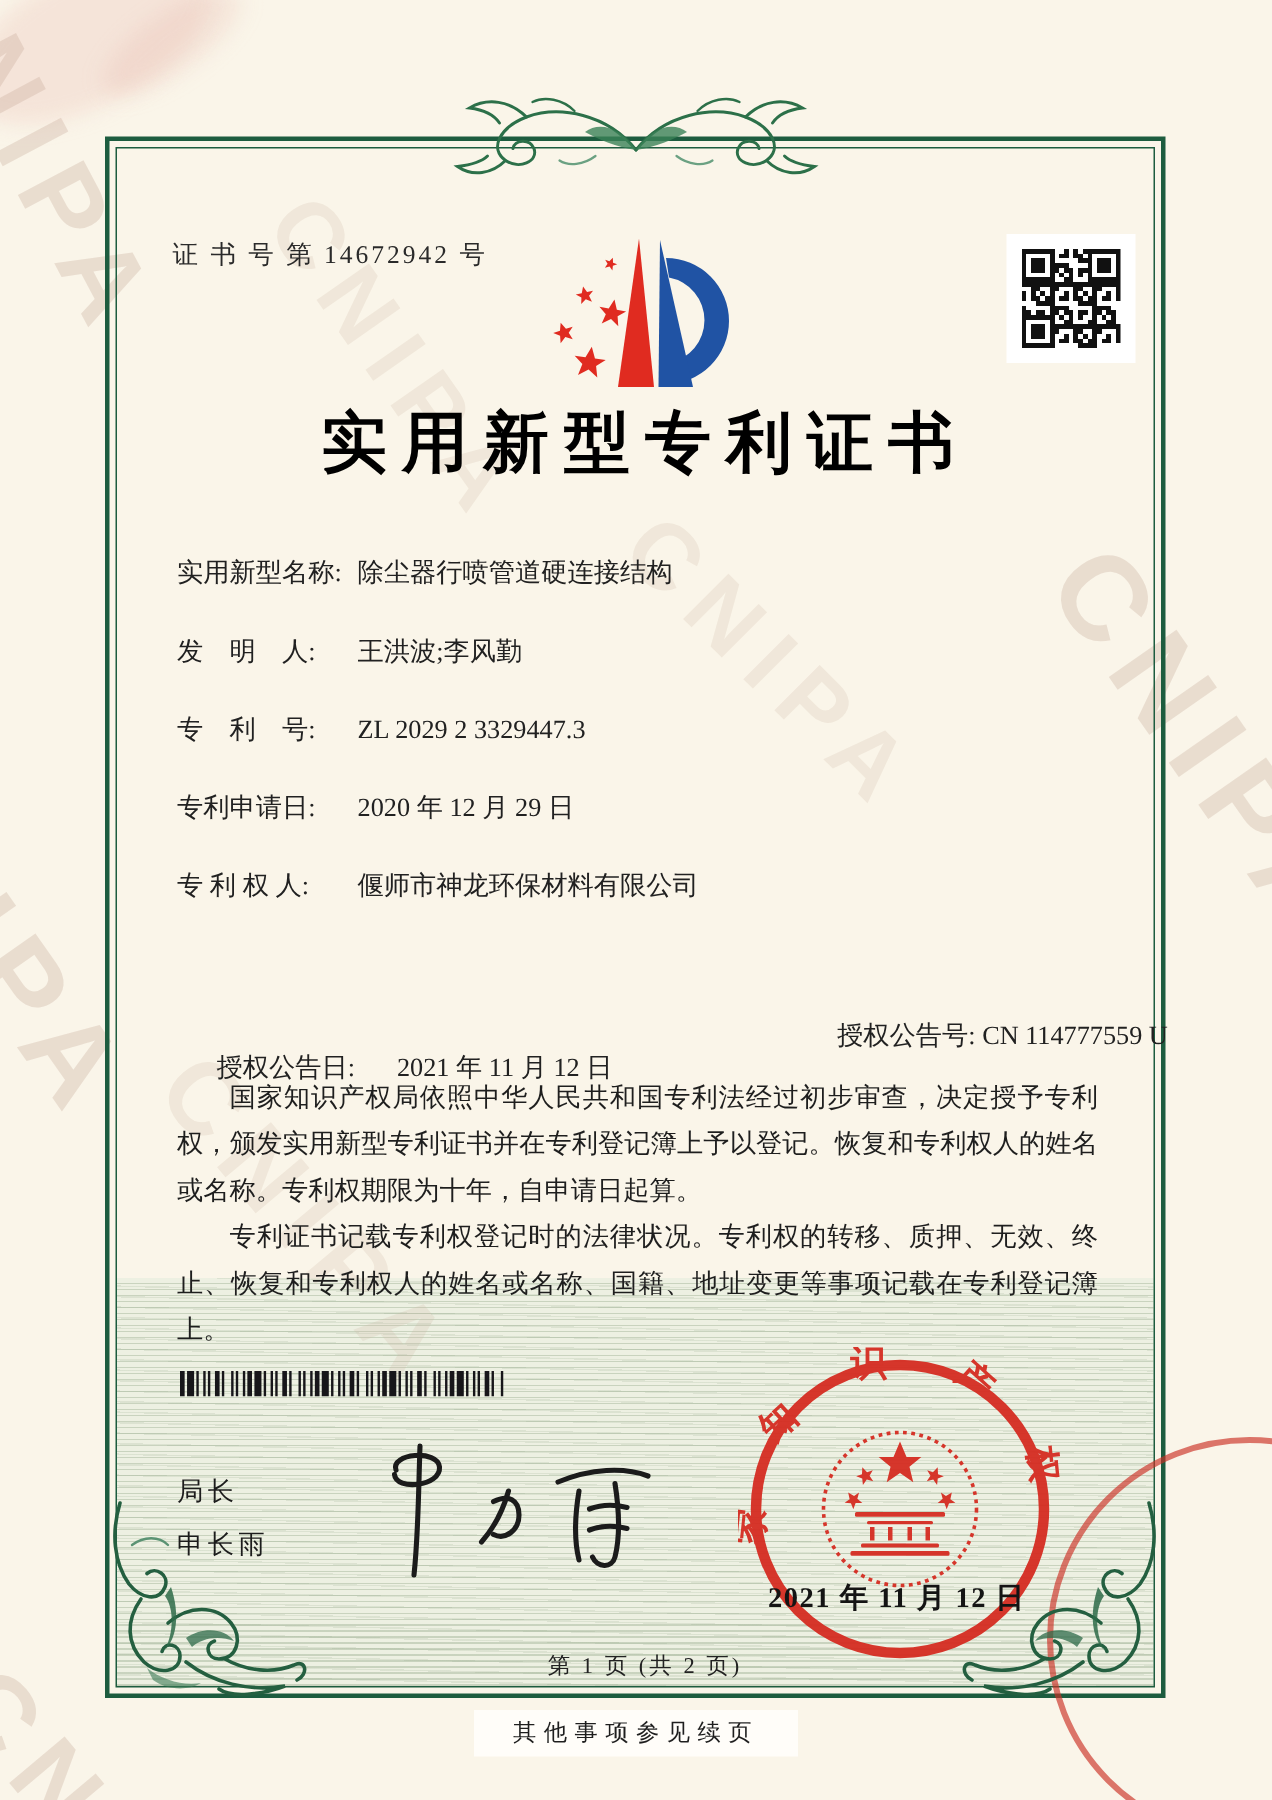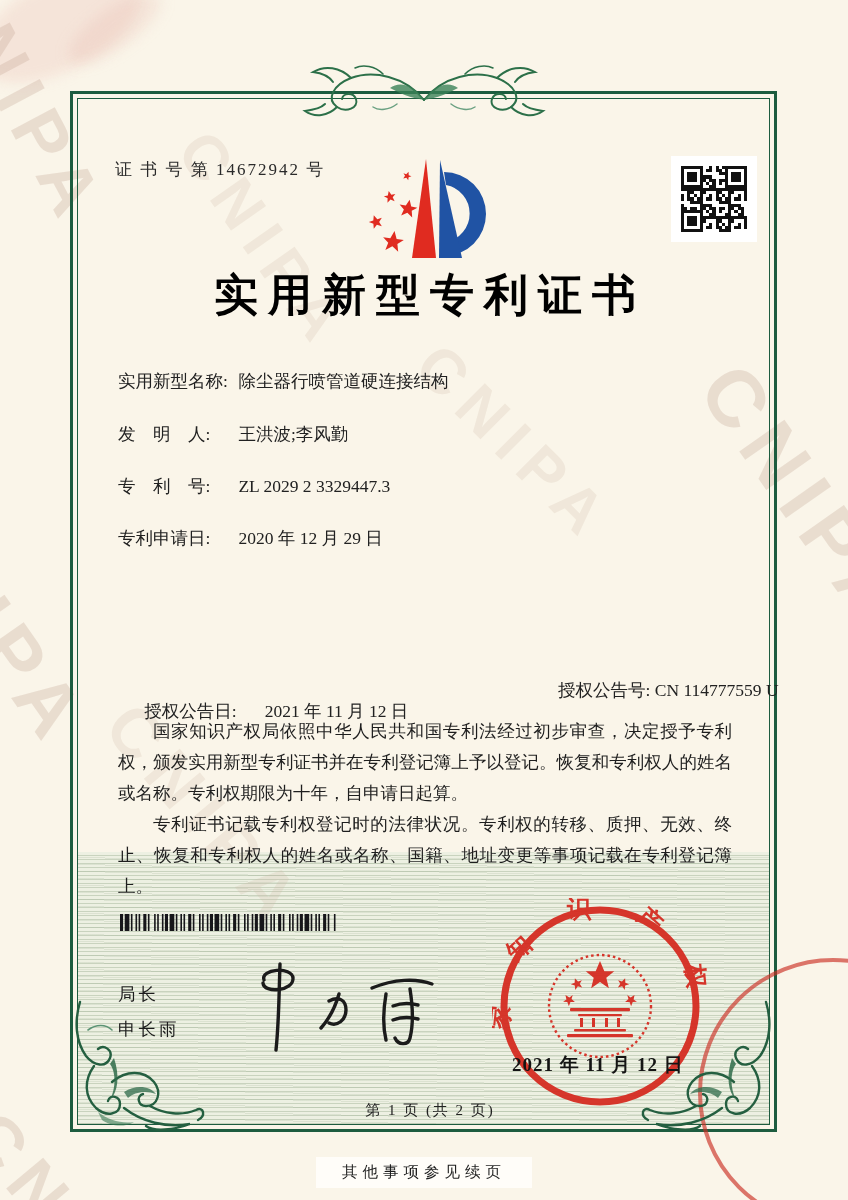--- a/index.html
+++ b/index.html
@@ -48,21 +48,21 @@
   .signer-name{position:absolute;left:118px;top:1001px;font-size:17.5px;letter-spacing:3px;color:#1c1c1c;}
   .signature{position:absolute;left:246px;top:942px;z-index:4;}
 
   .seal{position:absolute;left:492px;top:882px;z-index:5;opacity:.93;}
   .seal-date{position:absolute;left:512px;top:1036px;font-size:19px;font-weight:600;color:#141414;
              letter-spacing:1px;z-index:6;white-space:pre;}
 
   .page-num{position:absolute;left:0;top:1085px;width:100%;text-align:center;font-size:15px;
             letter-spacing:2px;color:#222;z-index:4;}
   .note-box{position:absolute;left:50%;transform:translateX(-50%);top:1140px;background:#fffdf9;
-            padding:5px 26px;font-size:15.5px;letter-spacing:5px;color:#1e1e1e;z-index:6;margin-top:17px;}
+            padding:5px 26px;font-size:15.5px;letter-spacing:5px;color:#1e1e1e;z-index:6;}
 
   .orn{position:absolute;z-index:5;}
   .red-arc{position:absolute;left:698px;top:958px;width:262px;height:262px;border-radius:50%;
            border:4px solid rgba(203,46,36,.65);z-index:4;}
 </style>
 </head>
 <body>
 
 <div class="page">
 
@@ -318,20 +318,21 @@
           </g>
         </svg>
     </div>
 
     <div class="title">实用新型专利证书</div>
 
     <div class="frow" style="top:353px;"><span class="lab">实用新型名称:</span> <span>除尘器行喷管道硬连接结构</span></div>
     <div class="frow" style="top:406px;"><span class="lab">发　明　人:</span> <span>王洪波;李风勤</span></div>
     <div class="frow" style="top:458px;"><span class="lab">专　利　号:</span> <span>ZL 2029 2 3329447.3</span></div>
     <div class="frow" style="top:510px;"><span class="lab">专利申请日:</span> <span>2020 年 12 月 29 日</span></div>
+    <div class="frow" style="top:562px;"><span class="lab">专 利 权 人:</span> <span>偃师市神龙环保材料有限公司</span></div>
     <div class="frow" style="top:662px;width:614px;">
       <span class="lab">授权公告日:</span> <span>2021 年 11 月 12 日</span>
       <span class="pair2"><span>授权公告号:</span> <span>CN 114777559 U</span></span>
     </div>
 
     <div class="body-text">
       <p>国家知识产权局依照中华人民共和国专利法经过初步审查，决定授予专利权，颁发实用新型专利证书并在专利登记簿上予以登记。恢复和专利权人的姓名或名称。专利权期限为十年，自申请日起算。</p>
       <p>专利证书记载专利权登记时的法律状况。专利权的转移、质押、无效、终止、恢复和专利权人的姓名或名称、国籍、地址变更等事项记载在专利登记簿上。</p>
     </div>
 

